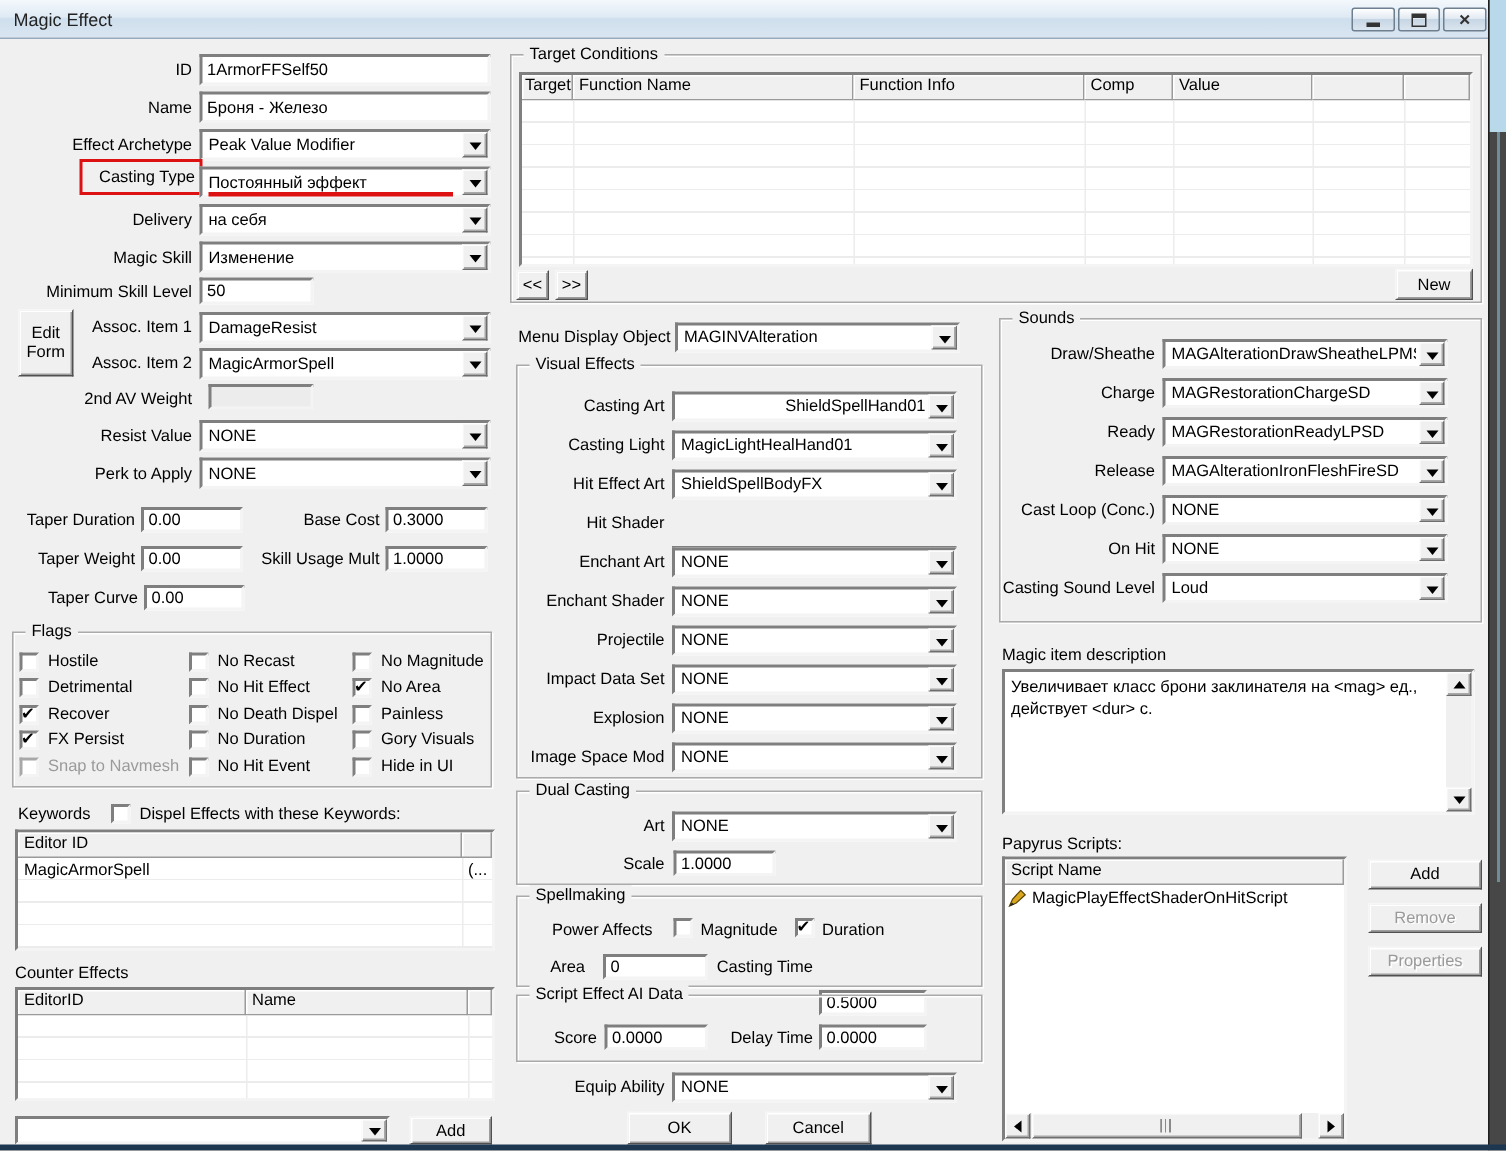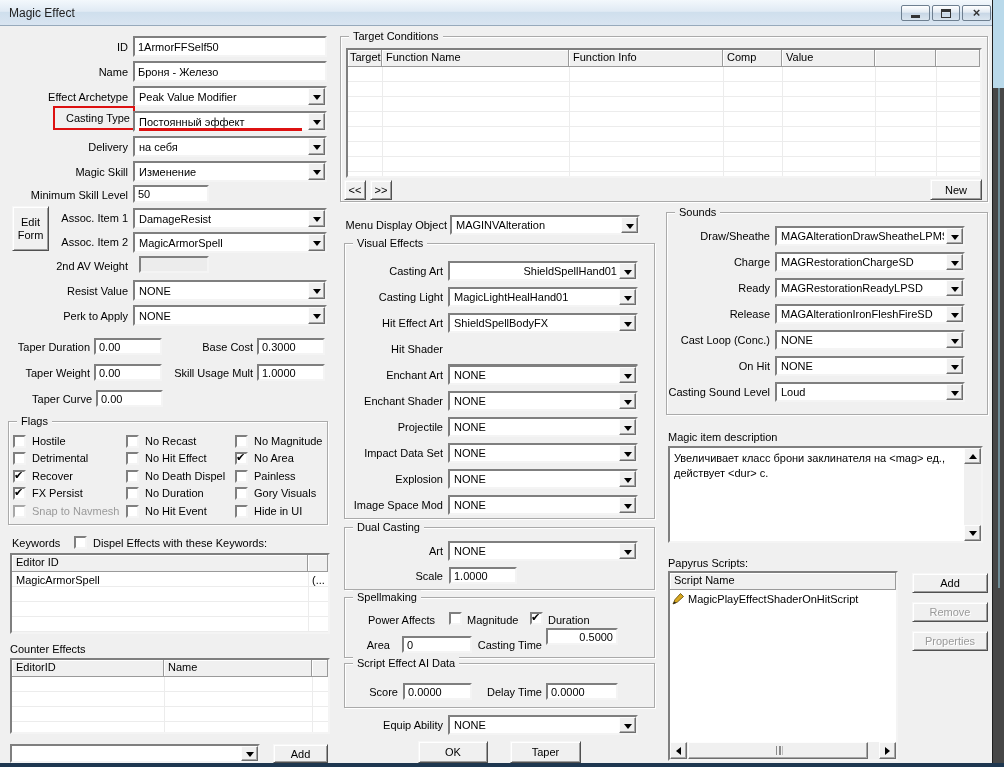--- a/index.html
+++ b/index.html
@@ -344,39 +344,39 @@
     <span class="gb-t">Spellmaking</span>
   </div>
   <div class="lbl-r" style="left:344px;top:614px;width:91px;">Power Affects</div>
   <span class="cb" style="left:449px;top:612px;"></span>
   <div class="lbl-l" style="left:467px;top:614px;">Magnitude</div>
   <span class="cb on" style="left:530px;top:612px;"></span>
   <div class="lbl-l" style="left:548px;top:614px;">Duration</div>
   <div class="lbl-r" style="left:360px;top:639px;width:30px;">Area</div>
   <input class="tb" style="left: 402px; top: 636px; width: 70px; height: 17px;" value="0">
   <div class="lbl-r" style="left:470px;top:639px;width:72px;">Casting Time</div>
-  <input class="tb" style="left: 546px; top: 628px; width: 72px; height: 17px; text-align: right;" value="0.5000">
+  <input class="tb" style="left: 546px; top: 660px; width: 72px; height: 17px;" value="0.5000">
 
   <div class="gb" style="left:344px;top:663px;width:311px;height:45px;">
     <span class="gb-t">Script Effect AI Data</span>
   </div>
   <div class="lbl-r" style="left:344px;top:686px;width:54px;">Score</div>
   <input class="tb" style="left: 403px; top: 683px; width: 69px; height: 17px;" value="0.0000">
   <div class="lbl-r" style="left:470px;top:686px;width:72px;">Delay Time</div>
   <input class="tb" style="left: 546px; top: 683px; width: 72px; height: 17px;" value="0.0000">
 
   <div class="lbl-r" style="left:344px;top:719px;width:99px;">Equip Ability</div>
   <div class="dd" style="left:448px;top:715px;width:190px;height:20px;">
     <span class="dd-txt">NONE</span>
     <span class="dd-btn">
         <i class="tri-down"></i>
       </span>
   </div>
   <div class="btn" style="left:418px;top:741px;width:70px;height:22px;">OK</div>
-  <div class="btn" style="left:510px;top:741px;width:71px;height:22px;">Taper</div>
+  <div class="btn" style="left:510px;top:741px;width:71px;height:22px;">Cancel</div>
 
   <div class="gb" style="left:666px;top:212px;width:322px;height:203px;">
     <span class="gb-t">Sounds</span>
   </div>
   <div class="lbl-r" style="left:666px;top:230px;width:104px;">Draw/Sheathe</div>
   <div class="dd" style="left:775px;top:226px;width:190px;height:20px;">
     <span class="dd-txt">MAGAlterationDrawSheatheLPMSD</span>
     <span class="dd-btn">
         <i class="tri-down"></i>
       </span>

